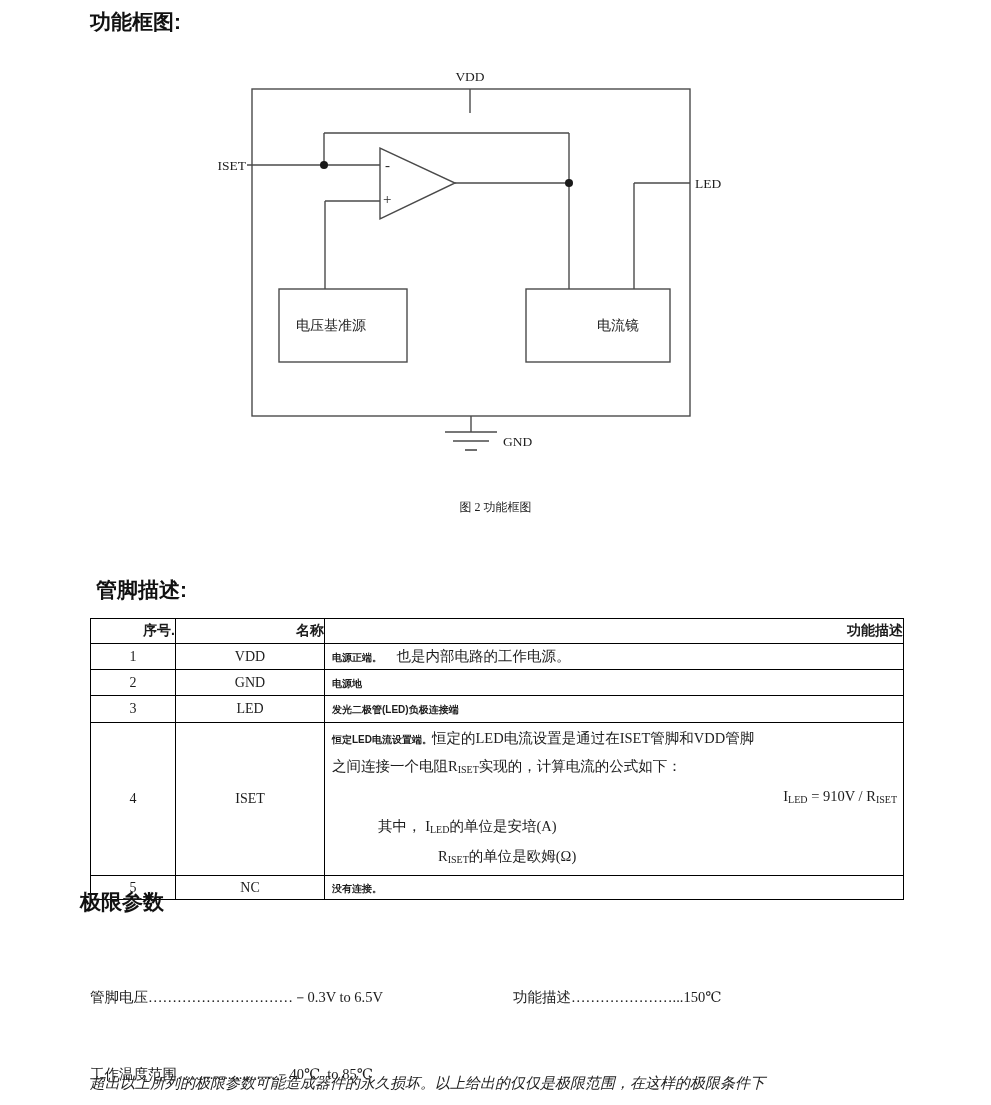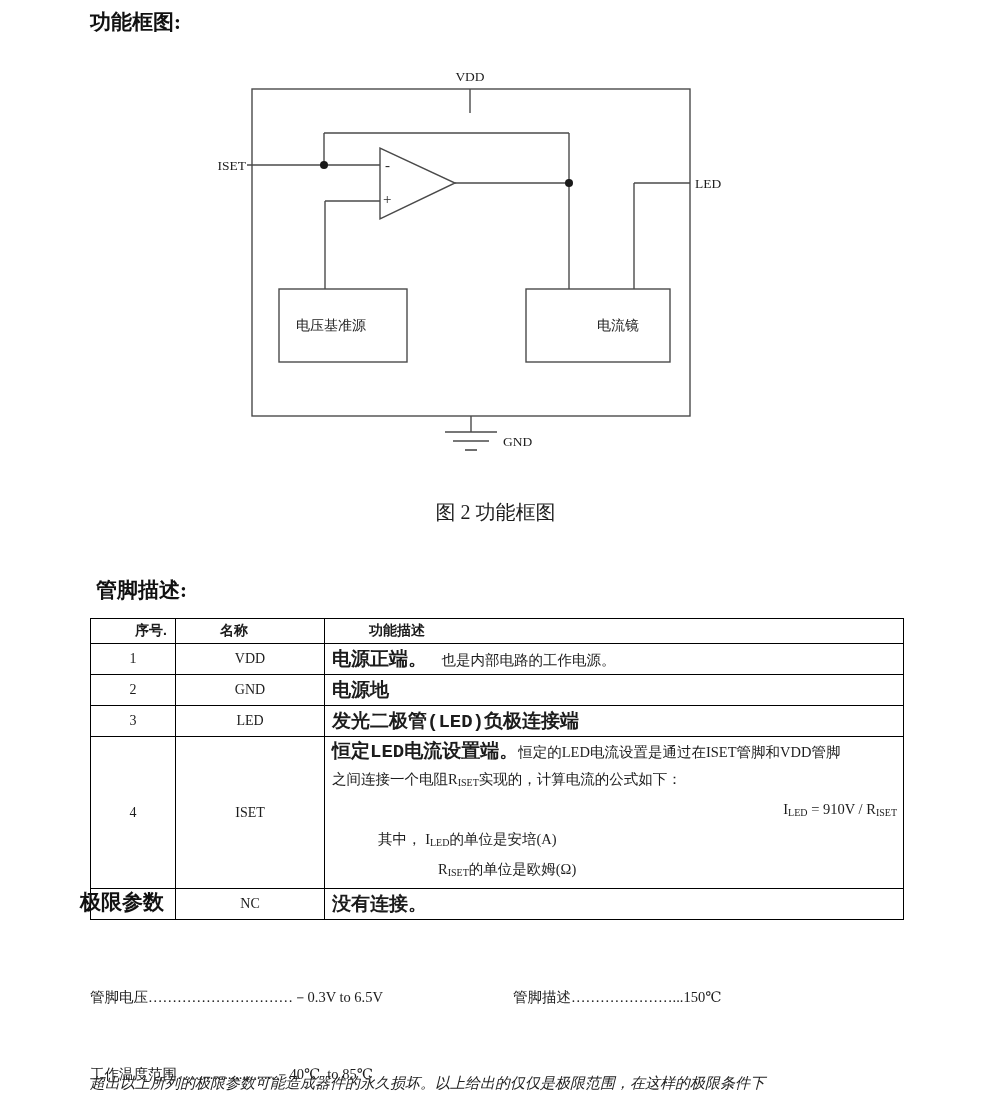--- a/index.html
+++ b/index.html
@@ -4,52 +4,52 @@
 <style>
   * { margin:0; padding:0; box-sizing:border-box; }
   html,body { background:#ffffff; }
   .page {
     position:relative; width:991px; height:1105px; background:#fff;
     font-family:"Liberation Serif","DejaVu Serif",serif; color:#1c1c1c;
     overflow:hidden;
   }
   .abs { position:absolute; }
   .heading {
-    font-family:Liberation Serif, serif;
+    font-family:Liberation Sans, sans-serif;
     font-weight:bold; font-size:21px; color:#111; white-space:nowrap;
   }
   
   .diagram-svg { position:absolute; left:0; top:0; }
   .diagram-svg line, .diagram-svg rect, .diagram-svg polygon {
     stroke:#4a4a4a; stroke-width:1.4; fill:none;
   }
   .diagram-svg polygon { fill:#ffffff; }
   .diagram-svg circle { fill:#1a1a1a; stroke:none; }
   .pin-label { font-size:13.5px; color:#1c1c1c; white-space:nowrap; }
   .block-label {
     display:flex; align-items:center; justify-content:center;
     font-size:14px; color:#1c1c1c; white-space:nowrap;
   }
   .op-sign { font-size:15px; color:#2a2a2a; line-height:1; }
-  .caption { width:991px; text-align:center; font-size:20px; white-space:nowrap; }
+  .caption { width:991px; text-align:center; font-size:12px; white-space:nowrap; }
   
   table.pin-table { border-collapse:collapse; table-layout:fixed; width:813px; }
   table.pin-table td, table.pin-table th {
     border:1px solid #000; font-size:14px; vertical-align:middle;
     overflow:hidden;
   }
   th.hcell {
     font-family:"Liberation Sans","DejaVu Sans",sans-serif;
-    font-weight:bold; text-align:left; font-size:14.5px;padding-left:44px;
+    font-weight:bold; text-align:right; font-size:14.5px;padding-left:44px;
   }
   td.ccell { text-align:center; font-size:14px; }
   td.dcell { text-align:left; padding:2px 6px 2px 7px; }
   .b {
-    font-family:Liberation Mono, monospace;
-    font-weight:bold; font-size:19px;
+    font-family:Liberation Sans, sans-serif;
+    font-weight:bold; font-size:10px;
   }
   .r { font-size:14.5px; }
   .iset-line { line-height:26px; white-space:pre; }
   .sub { font-size:10px; vertical-align:-2px; letter-spacing:0; }
   
   .limit-col { line-height:25.5px; font-size:14.5px; white-space:pre; }
   .disclaimer { font-style:italic; font-size:15px; line-height:27px; white-space:pre; color:#222; }
 </style>
 </head>
 <body>
@@ -141,21 +141,21 @@
     </table>
 
   <div class="abs heading" style="left:80px; top:888px;text-align:center;">极限参数</div>
 
   <div class="abs limit-col" style="left:90px; top:934px;">
     <div>管脚电压…………………………－0.3V to 6.5V</div>
     <div>工作温度范围….......................－40℃  to 85℃</div>
     
   </div>
   <div class="abs limit-col" style="left:513px; top:934px;">
-    <div>管脚描述…………………...150℃</div>
+    <div>功能描述…………………...150℃</div>
     
   </div>
 
   <div class="abs disclaimer" style="left:90px; top:1016px;">
     <div>超出以上所列的极限参数可能造成器件的永久损坏。以上给出的仅仅是极限范围，在这样的极限条件下</div>
     
   </div>
 
 </div>
 

